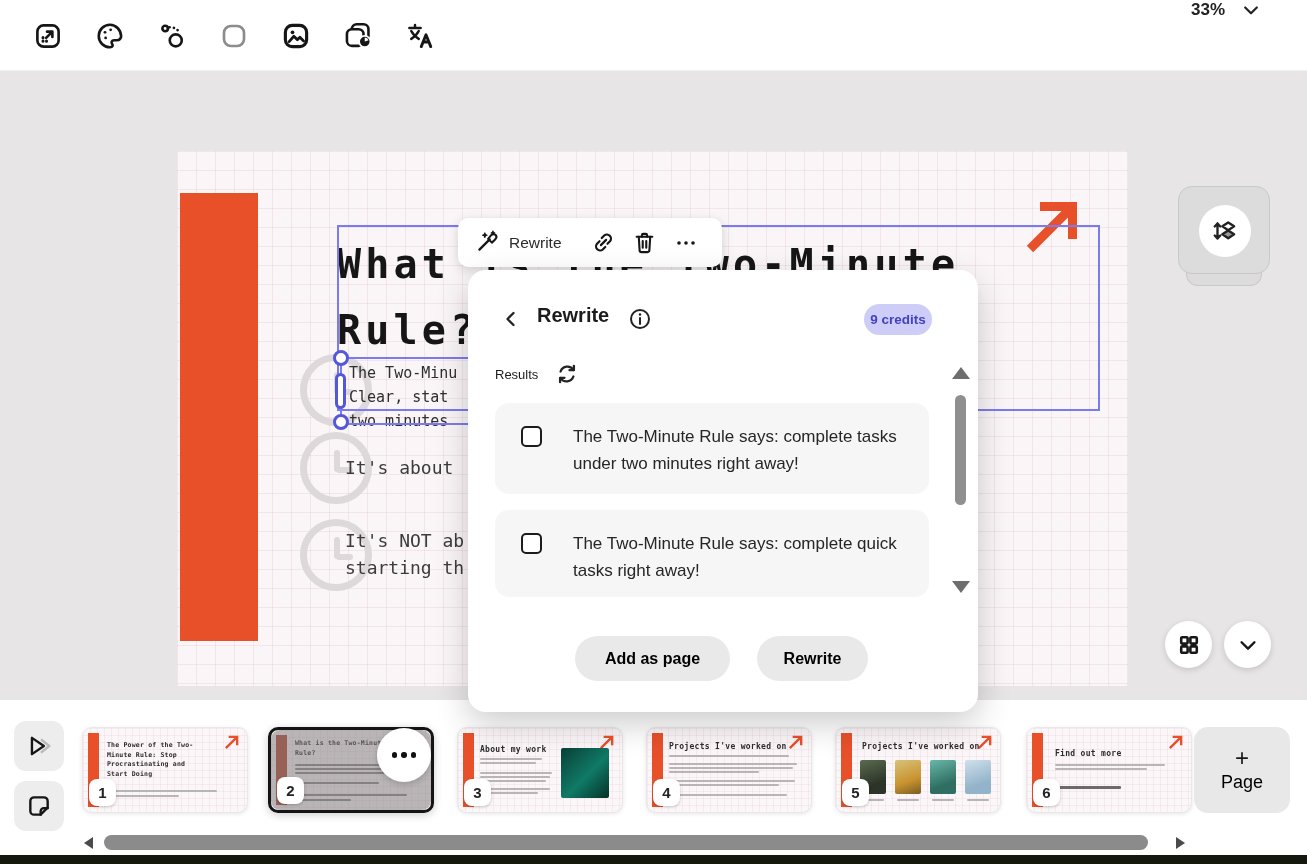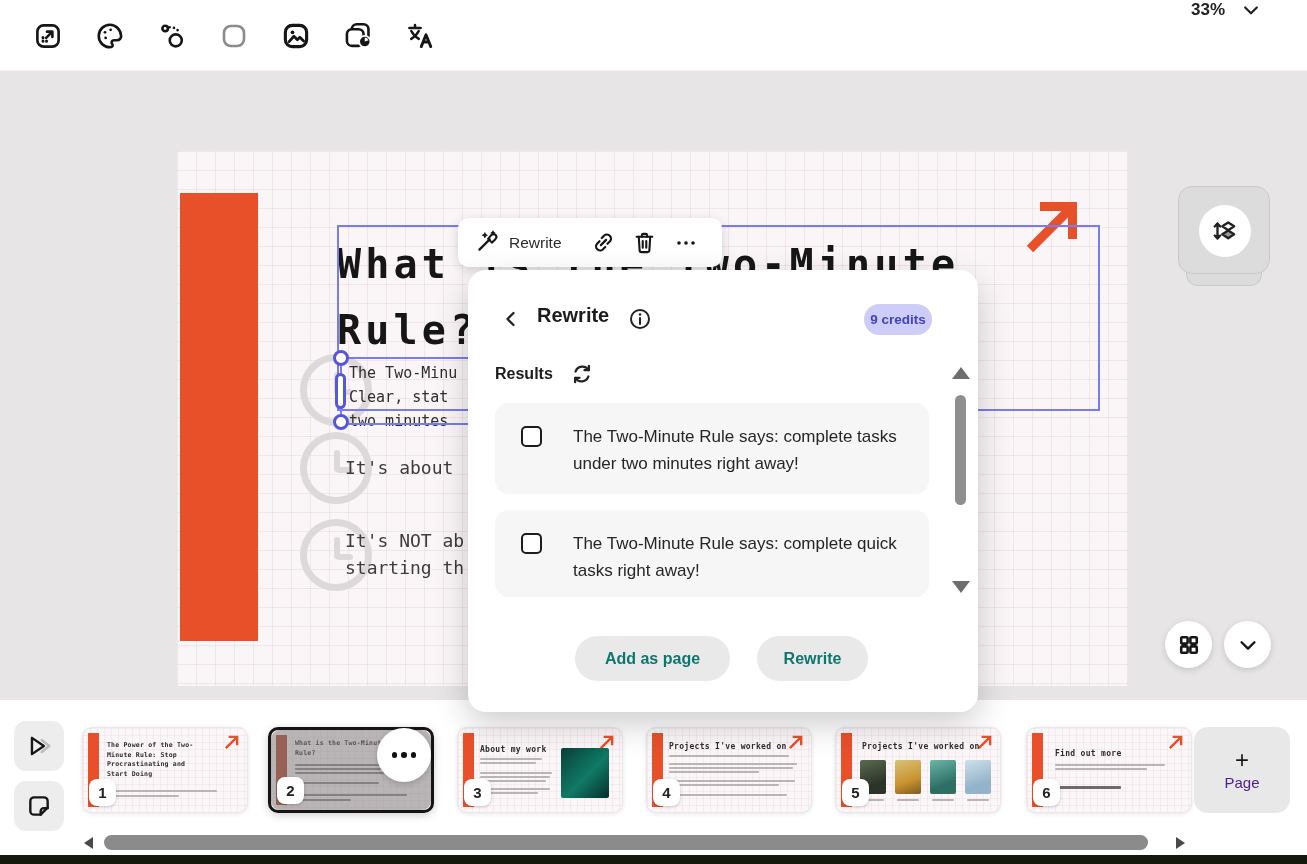--- a/index.html
+++ b/index.html
@@ -80,37 +80,37 @@
   .panel { left:468px; top:270px; width:510px; height:442px; background:#fff;
     border-radius:18px; box-shadow:0 12px 34px rgba(0,0,0,.20); z-index:60; }
   .panel-back { left:30px; top:36px; width:26px; height:26px; display:flex;
     align-items:center; justify-content:center; cursor:pointer; }
   .panel-title { left:69px; top:34px; font-size:20px; font-weight:700; color:#1c1c1c; }
   .panel-info { left:160px; top:37px; width:24px; height:24px; cursor:pointer; }
   .credits-badge { left:396px; top:34px; width:68px; height:31px; background:#cdcdf7;
     border-radius:16px; display:flex; align-items:center; justify-content:center;
     font-size:13.5px; font-weight:700; color:#4343bd; }
   .results-row { left:27px; top:92px; display:flex; align-items:center; gap:17px; }
-  .results-label { font-size:16px; font-weight:700; color:#1c1c1c; }
+  .results-label { font-size:13px; font-weight:400; color:#1c1c1c; }
   .refresh-btn { width:24px; height:24px; cursor:pointer; }
   .result-card { left:27px; width:434px; background:#f6f6f6; border-radius:14px;
     display:flex; padding:20px 18px 18px 26px; gap:31px; cursor:pointer; }
   .result-card.one { top:133px; height:91px; }
   .result-card.two { top:240px; height:87px; }
   .checkbox { width:21px; height:21px; min-width:21px; border:2.5px solid #1c1c1c;
     border-radius:5px; background:#fff; margin-top:3px; cursor:pointer; }
   .result-text { font-size:17px; line-height:27px; color:#262626; }
   .scroll-up { left:484px; top:97px; width:0; height:0; border-left:9px solid transparent;
     border-right:9px solid transparent; border-bottom:12px solid #6e6e6e; cursor:pointer; }
   .scroll-thumb { left:487px; top:125px; width:11px; height:110px; background:#8f8f8f;
     border-radius:6px; cursor:pointer; }
   .scroll-down { left:484px; top:311px; width:0; height:0; border-left:9px solid transparent;
     border-right:9px solid transparent; border-top:12px solid #6e6e6e; cursor:pointer; }
   .panel-btn { top:366px; height:45px; border-radius:23px; background:#e9e9e9;
-    color:#0f766e; font-weight:700; font-size:16px; display:flex; align-items:center;
+    color:#000000; font-weight:700; font-size:16px; display:flex; align-items:center;
     justify-content:center; cursor:pointer; }
   .btn-addpage { left:107px; width:155px; }
   .btn-replace { left:289px; width:111px; }
 
   
   .filmstrip { left:0; top:700px; width:1307px; height:164px; background:#fff; z-index:30; }
   .strip-btn { left:14px; width:50px; height:50px; background:#ededed; border-radius:12px;
     display:flex; align-items:center; justify-content:center; cursor:pointer; }
   .thumb { top:27px; width:166px; height:86px; background:#fbf7f9; border-radius:10px;
     border:1px solid #ebe7e9; box-shadow:0 1px 4px rgba(0,0,0,.10); overflow:visible;
@@ -137,21 +137,21 @@
   .more-circle { position:absolute; right:-34px; top:-2px; width:54px; height:54px;
     border-radius:50%; background:#fff; box-shadow:0 2px 6px rgba(0,0,0,.18);
     display:flex; align-items:center; justify-content:center; gap:4px; z-index:4;
     cursor:pointer; right:0px; }
   .dot5 { width:5.5px; height:5.5px; border-radius:50%; background:#111; }
   .photo { position:absolute; width:26px; height:34px; border-radius:2px; }
   .add-page { left:1194px; top:27px; width:96px; height:86px; background:#e9e8e8;
     border-radius:14px; display:flex; flex-direction:column; align-items:center;
     justify-content:center; gap:3px; cursor:pointer; }
   .add-plus { font-size:24px; font-weight:400; color:#161616; line-height:22px; }
-  .add-label { font-size:15px; color:#4c1d95; }
+  .add-label { font-size:18px; color:#000000; }
   .hscroll-thumb { left:104px; top:135px; width:1044px; height:15px; background:#8b8b8b;
     border-radius:8px; cursor:pointer; }
   .hscroll-left { left:84px; top:137px; width:0; height:0; border-top:6px solid transparent;
     border-bottom:6px solid transparent; border-right:9px solid #4a4a4a; cursor:pointer; }
   .hscroll-right { left:1176px; top:137px; width:0; height:0; border-top:6px solid transparent;
     border-bottom:6px solid transparent; border-left:9px solid #4a4a4a; cursor:pointer; }
   .bottom-dark { left:0; top:855px; width:1307px; height:9px; background:#15180c; z-index:80; }
 </style>
 </head>
 <body>

